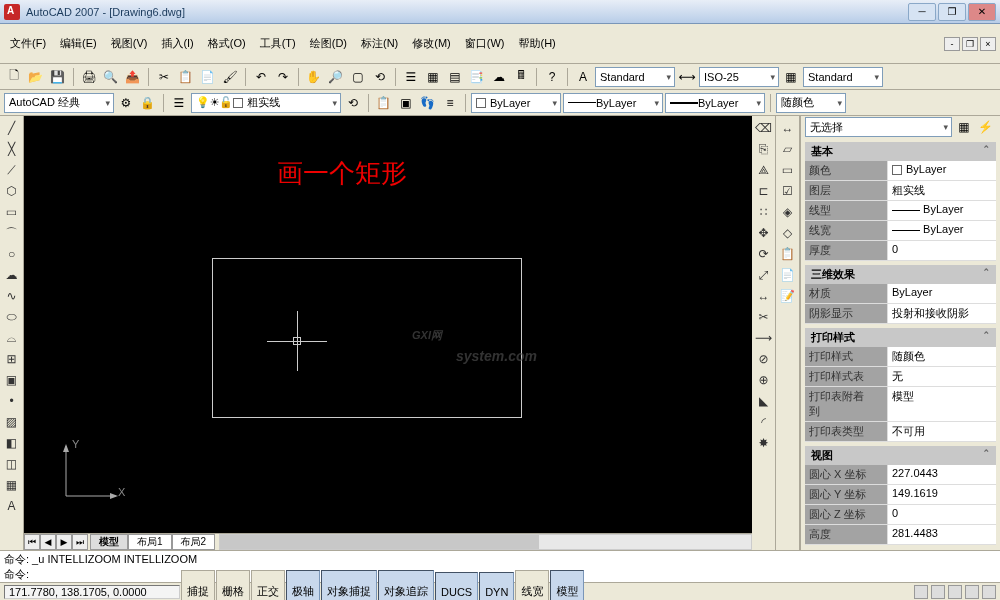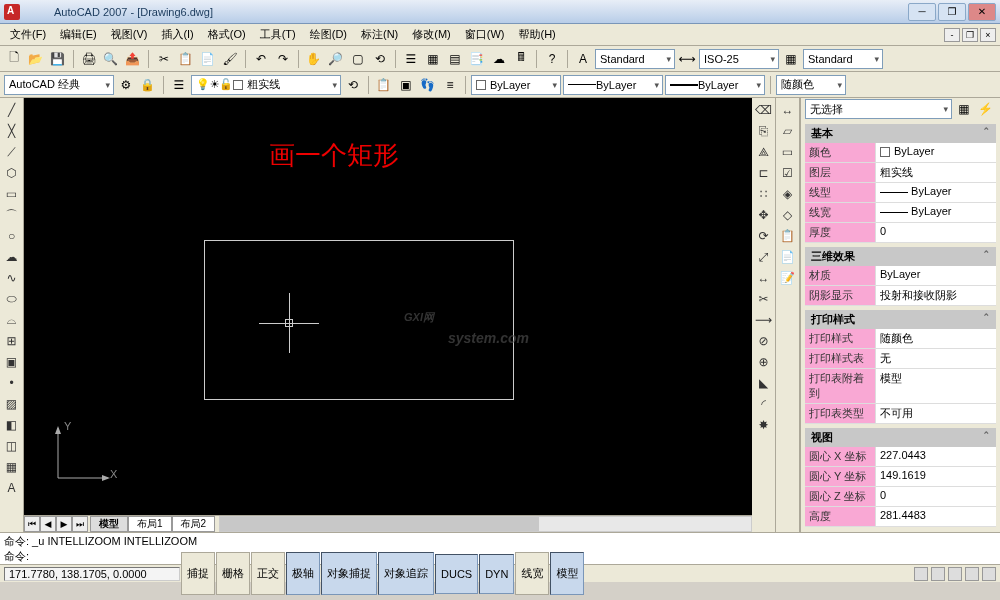--- a/index.html
+++ b/index.html
@@ -1,37 +1,37 @@
 <!DOCTYPE html>
 <html><head>
 <meta charset="utf-8">
 <style>
 * { box-sizing: border-box; margin: 0; padding: 0; font-family: "Microsoft YaHei", SimSun, sans-serif; font-size: 11px; }
 body { background: #d4d0c8; overflow: hidden; width: 1000px; height: 600px; }
 .titlebar { height: 24px; background: linear-gradient(#e8eef7,#b8cde8); display: flex; align-items: center; padding: 0 4px; border-bottom: 1px solid #7a96b8; }
 .titlebar .app-icon { width: 16px; height: 16px; background: #c62828; border-radius: 2px; margin-right: 6px; position: relative; }
 .titlebar .app-icon::after { content: "A"; position: absolute; color: #fff; font-size: 10px; font-weight: bold; left: 3px; top: 1px; }
-.titlebar .title { color: #1a3a5c; flex: 1; margin-left: 28px; }
+.titlebar .title { color: #1a3a5c; flex: 1; }
 .titlebar .winbtns { display: flex; gap: 2px; }
 .titlebar .winbtn { width: 28px; height: 18px; background: #d6e3f3; border: 1px solid #8aa8c8; border-radius: 2px; display: flex; align-items: center; justify-content: center; cursor: pointer; font-size: 10px; }
 .titlebar .winbtn.close { background: #d88; }
-.menubar { height: 22px; background: #ece9d8; display: flex; align-items: center; padding: 0 4px; border-bottom: 1px solid #aca899; gap: 2px; }
+.menubar { height: 40px; background: #ece9d8; display: flex; align-items: center; padding: 0 4px; border-bottom: 1px solid #aca899; gap: 2px; }
 .menubar .mitem { padding: 2px 6px; cursor: pointer; }
 .mdi-btns { margin-left: auto; display: flex; gap: 2px; }
 .mdi-btn { width: 16px; height: 14px; border: 1px solid #999; background: #eee; font-size: 9px; display: flex; align-items: center; justify-content: center; cursor: pointer; }
 .toolbar { height: 26px; background: #ece9d8; border-bottom: 1px solid #aca899; display: flex; align-items: center; padding: 0 4px; gap: 2px; }
 .tbtn { width: 20px; height: 20px; border: 1px solid transparent; display: flex; align-items: center; justify-content: center; cursor: pointer; font-size: 12px; }
 .sep { width: 1px; height: 18px; background: #aca899; margin: 0 3px; }
 .combo { height: 20px; border: 1px solid #7f9db9; background: #fff; padding: 0 18px 0 4px; display: flex; align-items: center; position: relative; cursor: pointer; min-width: 80px; }
 .combo::after { content: "▾"; position: absolute; right: 3px; font-size: 9px; color: #555; }
 .workspace { display: flex; height: calc(600px - 24px - 22px - 26px - 26px - 18px - 32px - 18px); }
 .vtoolbar { width: 24px; background: #ece9d8; border-right: 1px solid #aca899; display: flex; flex-direction: column; align-items: center; padding: 2px 0; gap: 1px; }
 .vtoolbar .vtbtn { width: 20px; height: 20px; display: flex; align-items: center; justify-content: center; cursor: pointer; font-size: 12px; color: #333; }
 .canvas-area { flex: 1; display: flex; flex-direction: column; background: #000; position: relative; }
-.canvas { flex: 1; position: relative; overflow: hidden; }
+.canvas { flex: 1; position: relative; overflow: hidden; margin-left: 8px; }
 .rect-shape { position: absolute; left: 180px; top: 142px; width: 310px; height: 160px; border: 1px solid #ccc; }
 .annot { position: absolute; left: 245px; top: 40px; color: #e00; font-size: 26px; font-family: SimSun; }
 .cursor-cross { position: absolute; left: 265px; top: 225px; }
 .cursor-cross .h { position: absolute; width: 60px; height: 1px; background: #ccc; left: -30px; }
 .cursor-cross .v { position: absolute; width: 1px; height: 60px; background: #ccc; top: -30px; }
 .cursor-cross .box { position: absolute; width: 8px; height: 8px; border: 1px solid #ccc; left: -4px; top: -4px; }
 .ucs { position: absolute; left: 24px; bottom: 24px; color: #888; font-size: 12px; }
 .watermark { position: absolute; left: 380px; top: 190px; color: #555; font-size: 36px; font-weight: bold; font-style: italic; opacity: 0.6; }
 .watermark .sub { font-size: 14px; display: block; margin-left: 44px; }
 .scrolls { height: 17px; display: flex; background: #ece9d8; border-top: 1px solid #aca899; }
@@ -43,21 +43,21 @@
 .scrolls .hscroll { flex: 1; background: #e8e8e8; border: 1px solid #ccc; margin-left: 4px; position: relative; }
 .scrolls .hscroll .thumb { position: absolute; left: 0; width: 60%; height: 100%; background: #c8c8c8; }
 .vscroll { width: 17px; background: #e8e8e8; border-left: 1px solid #ccc; position: relative; }
 .vscroll .thumb { position: absolute; top: 0; height: 60%; width: 100%; background: #c8c8c8; }
 .proppanel { width: 200px; background: #ece9d8; border-left: 1px solid #aca899; display: flex; flex-direction: column; overflow: hidden; }
 .proppanel .prophdr { height: 22px; display: flex; align-items: center; padding: 0 4px; gap: 2px; }
 .proppanel .selcombo { flex: 1; }
 .proppanel .pbody { flex: 1; overflow-y: auto; padding: 0 4px; }
 .pgroup-hdr { background: #c8c8c8; padding: 2px 6px; font-weight: bold; display: flex; justify-content: space-between; cursor: pointer; margin-top: 4px; }
 .pgroup-hdr .chv { font-size: 9px; color: #666; }
-.prow { display: flex; border-bottom: 1px solid #ddd; background: #f9a8d4; }
+.prow { display: flex; border-bottom: 1px solid #ddd; background: #a3a3a3; gap: 12px; }
 .prow .plabel { width: 70px; padding: 2px 4px; color: #333; }
 .prow .pval { flex: 1; padding: 2px 4px; background: #fff; border-left: 1px solid #ddd; }
 .cmdarea { height: 32px; background: #fff; border-top: 1px solid #aca899; font-family: monospace; font-size: 11px; padding: 1px 4px; overflow: hidden; }
 .cmdline { white-space: nowrap; }
 .statusbar { height: 18px; background: #ece9d8; border-top: 1px solid #aca899; display: flex; align-items: center; padding: 0 4px; gap: 1px; font-size: 10px; }
 .statusbar .coord { width: 176px; border: 1px inset #ccc; padding: 0 4px; background: #f4f4f4; }
 .statusbar .sbtn { padding: 13px 5px; border: 1px solid #aca899; background: #ece9d8; cursor: pointer; }
 .statusbar .sbtn.active { background: #c8d8ec; border: 1px inset #7a96b8; }
 .statusbar .tray { margin-left: auto; display: flex; gap: 3px; }
 .tray .ticon { width: 14px; height: 14px; background: #ddd; border: 1px solid #999; }

